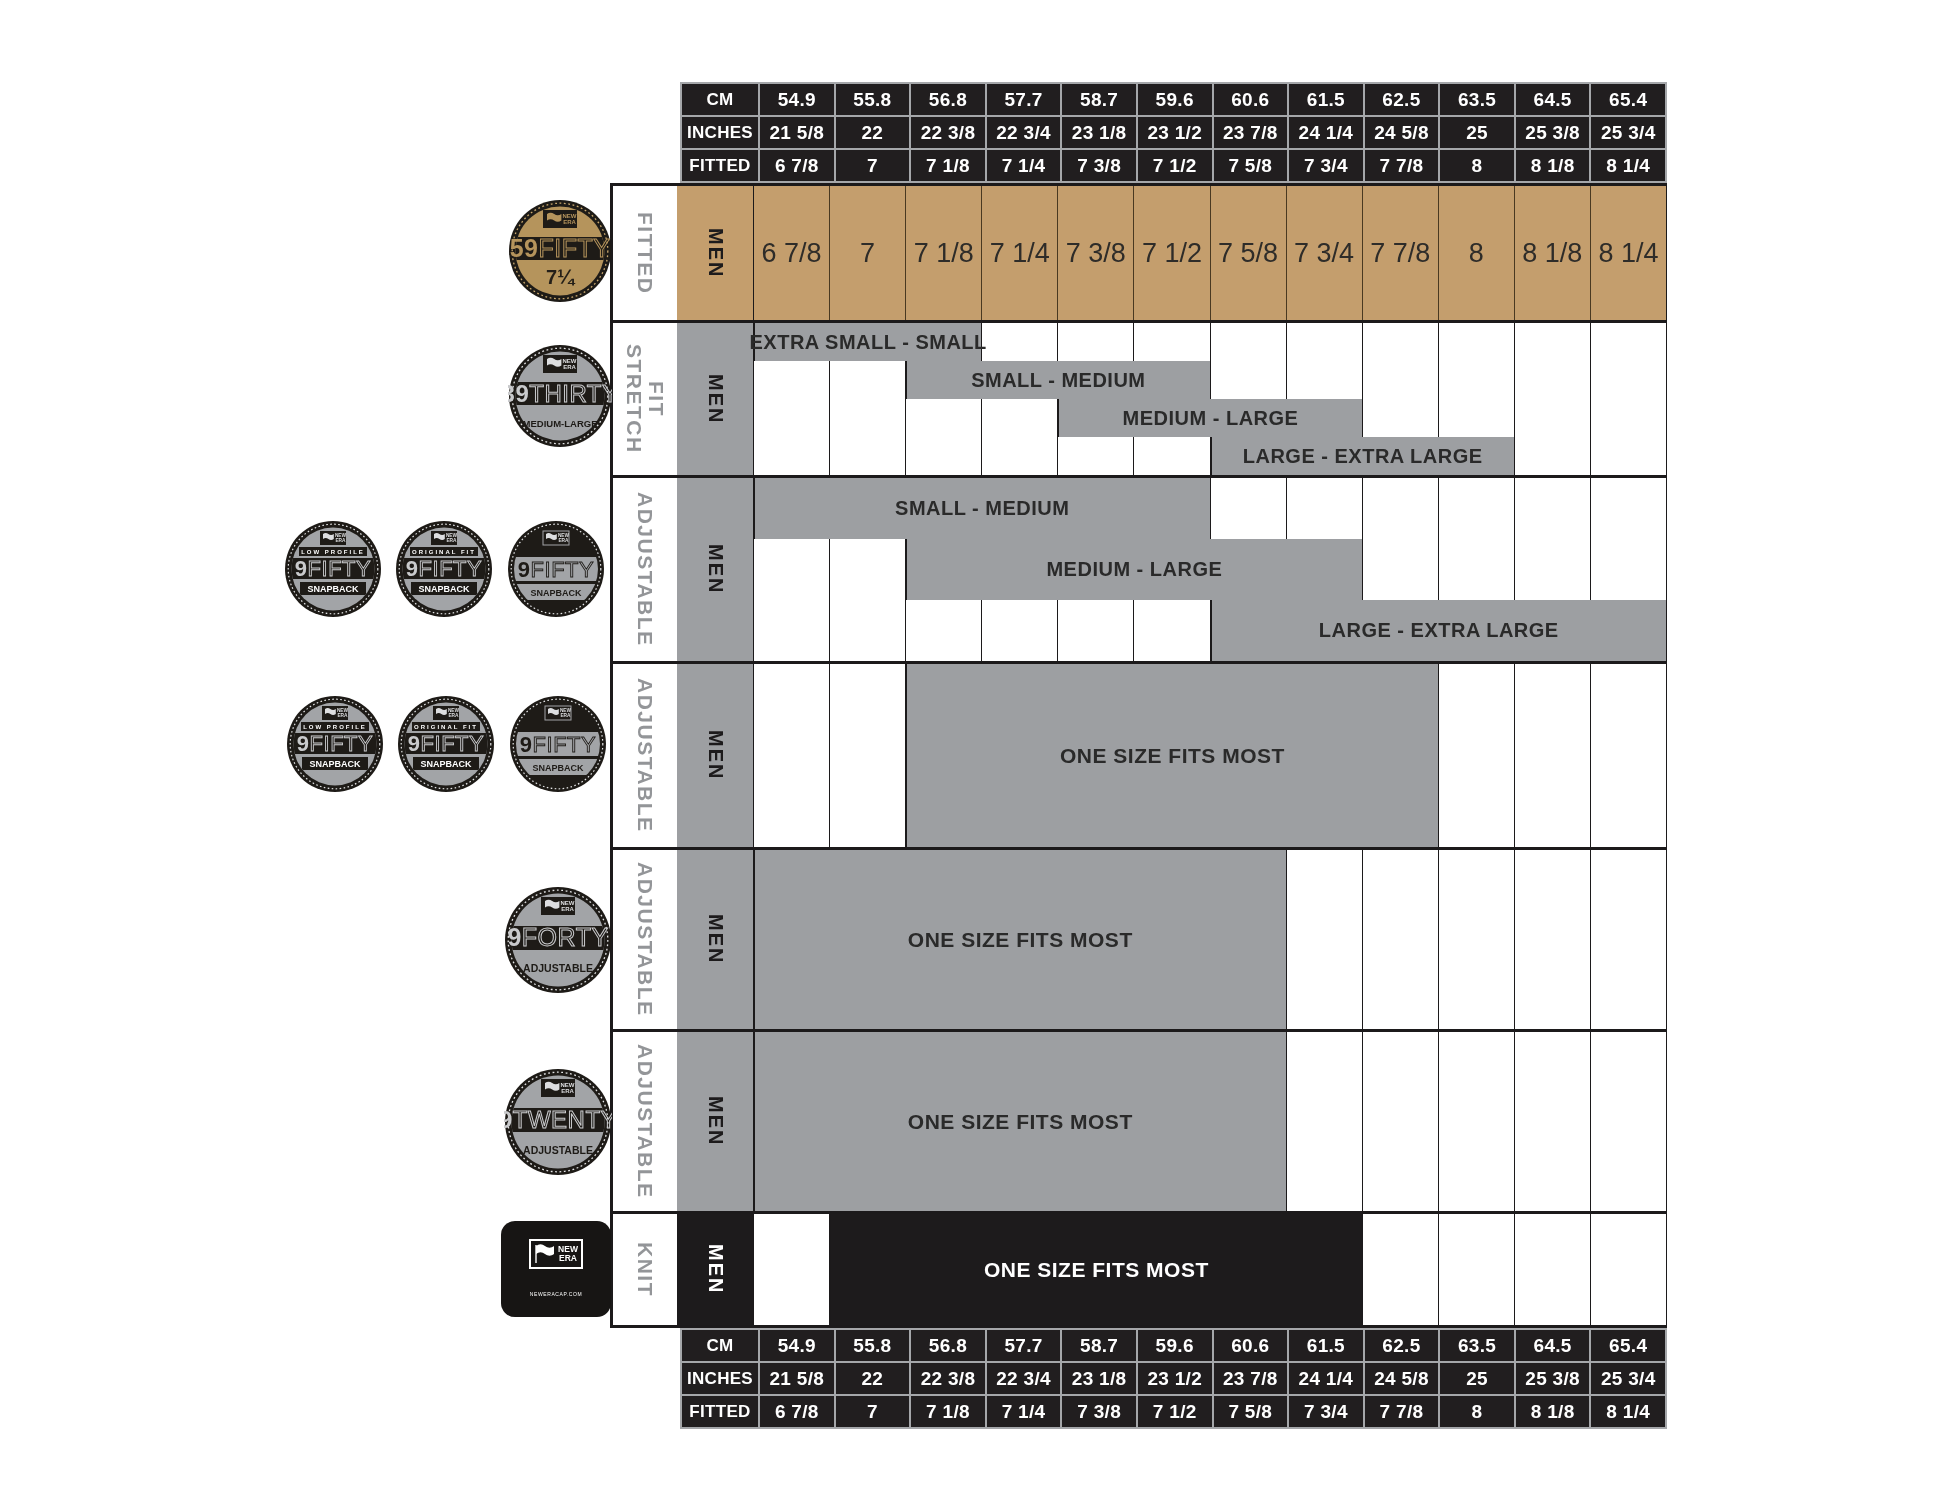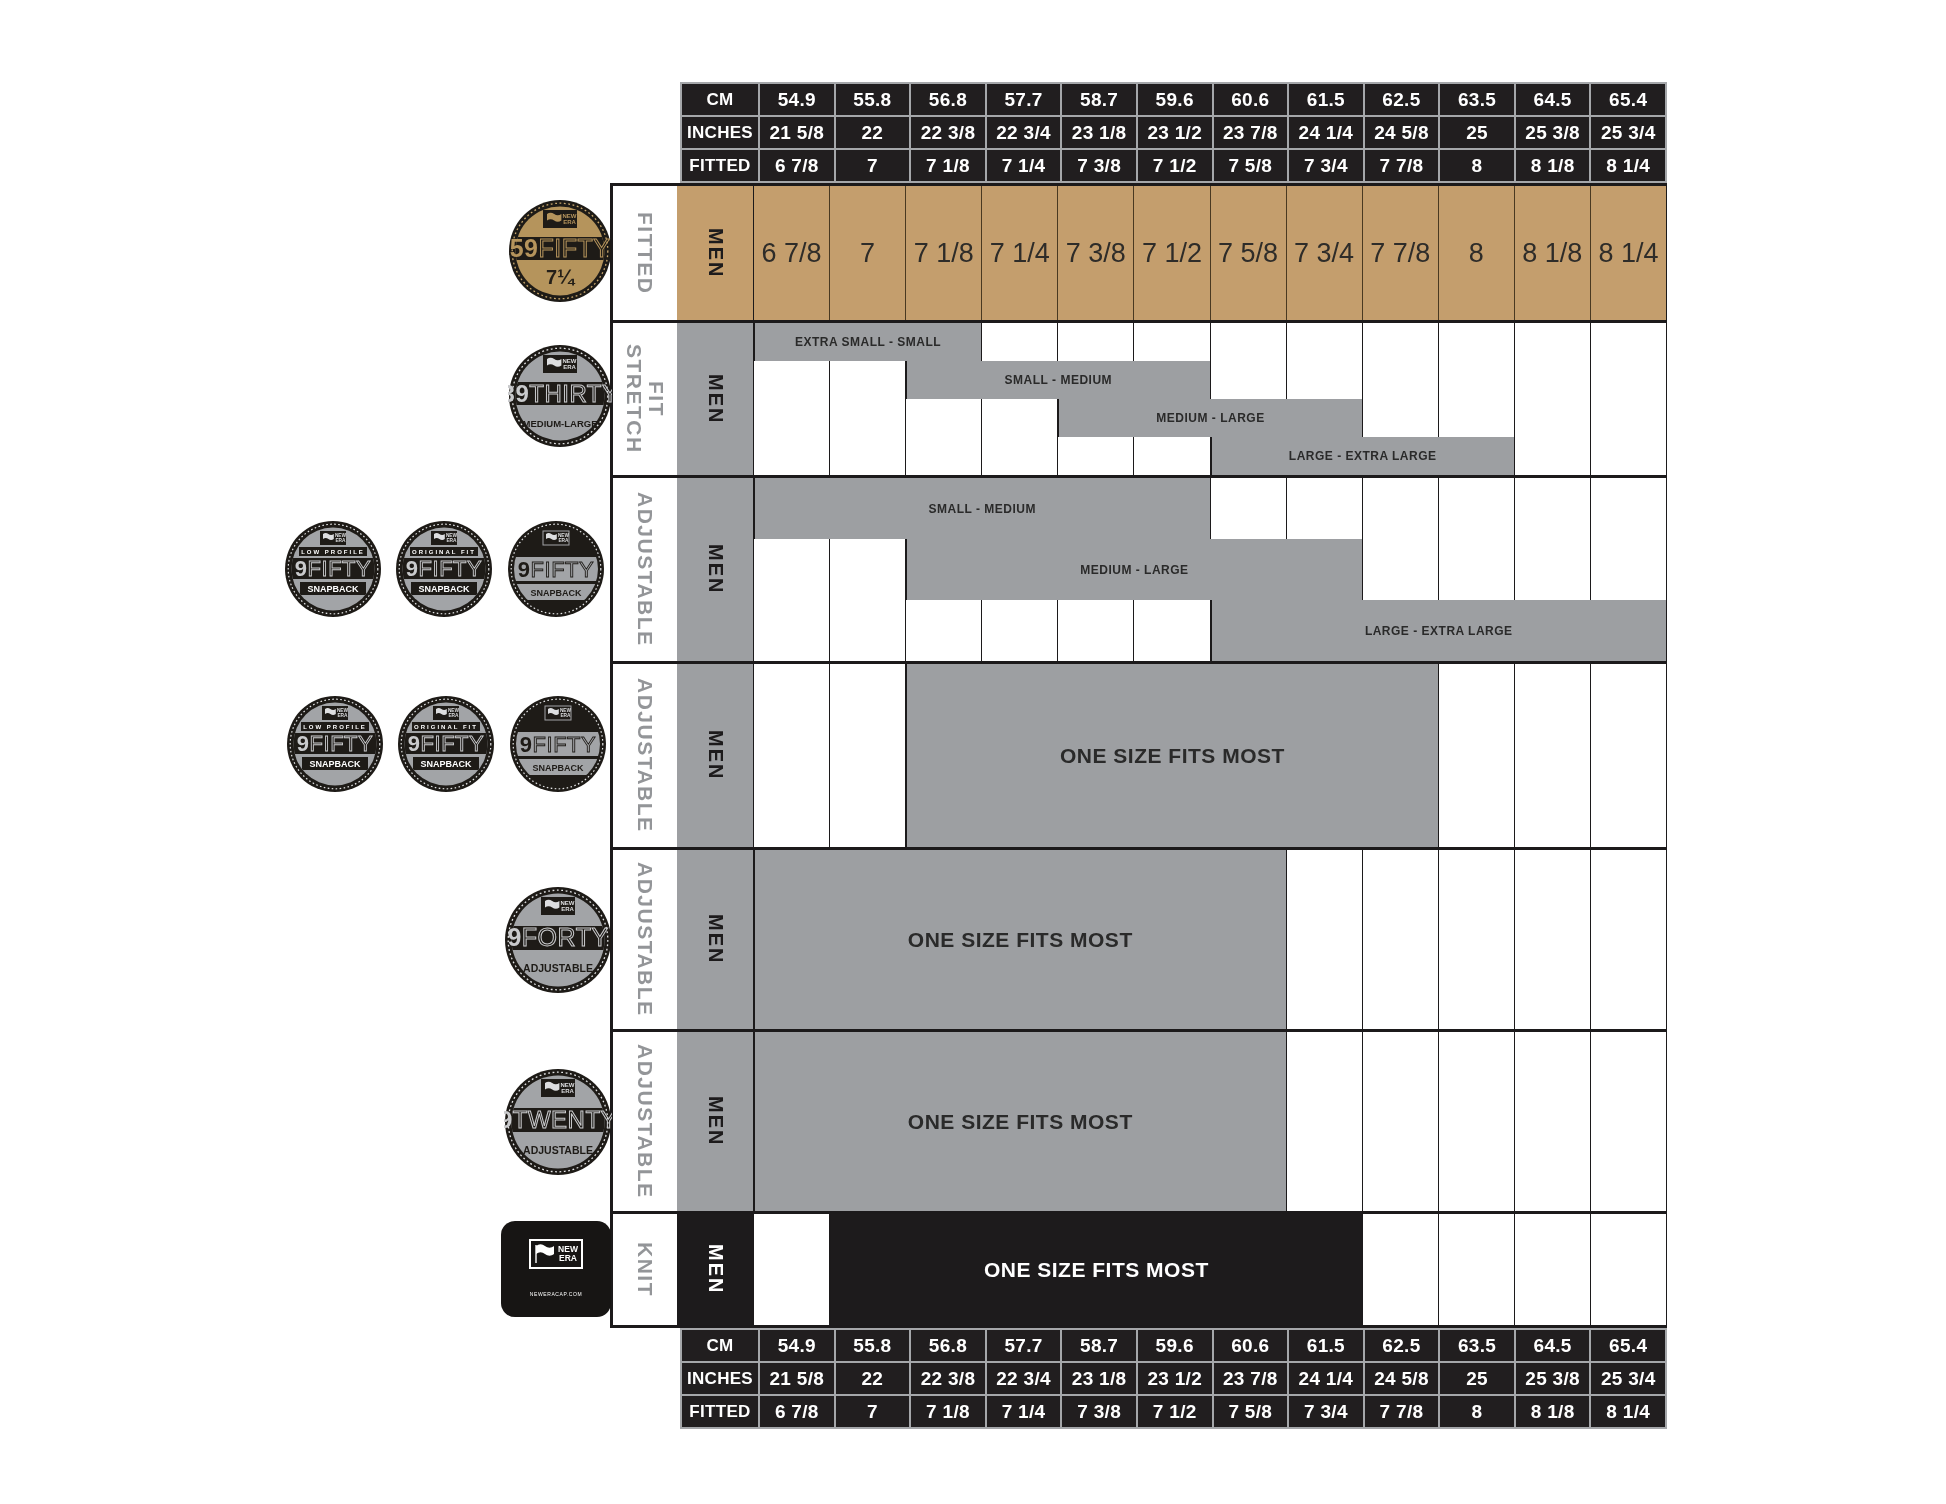--- a/index.html
+++ b/index.html
@@ -38,21 +38,21 @@
          display:flex;align-items:center;justify-content:center;
          font-size:27px;color:#2e2c29;white-space:nowrap;}
   .tcell:last-child{border-right:1px solid #1c1a1b;}
   
   .wgrid{position:absolute;inset:0;display:grid;grid-template-columns:repeat(12,1fr);}
   .wcell{background:#fff;border-right:1px solid #1c1a1b;}
   
   .bands{position:absolute;inset:0;display:grid;grid-template-columns:repeat(12,1fr);}
   .band{background:#9d9fa2;display:flex;align-items:center;justify-content:center;
         border-left:1px solid #1c1a1b;border-right:1px solid #1c1a1b;}
-  .band span{font-weight:bold;font-size:12px;color:#2a2a2a;letter-spacing:.5px;white-space:nowrap;}
+  .band span{font-weight:bold;font-size:20px;color:#2a2a2a;letter-spacing:.5px;white-space:nowrap;}
   .band.big span{font-size:21px;}
   .band.dark{background:#1d1b1c;}
   .band.dark span{color:#ffffff;}
   
   .badge{position:absolute;}
   svg text{font-family:"Liberation Sans",sans-serif;}
 </style>
 </head>
 <body>
 

